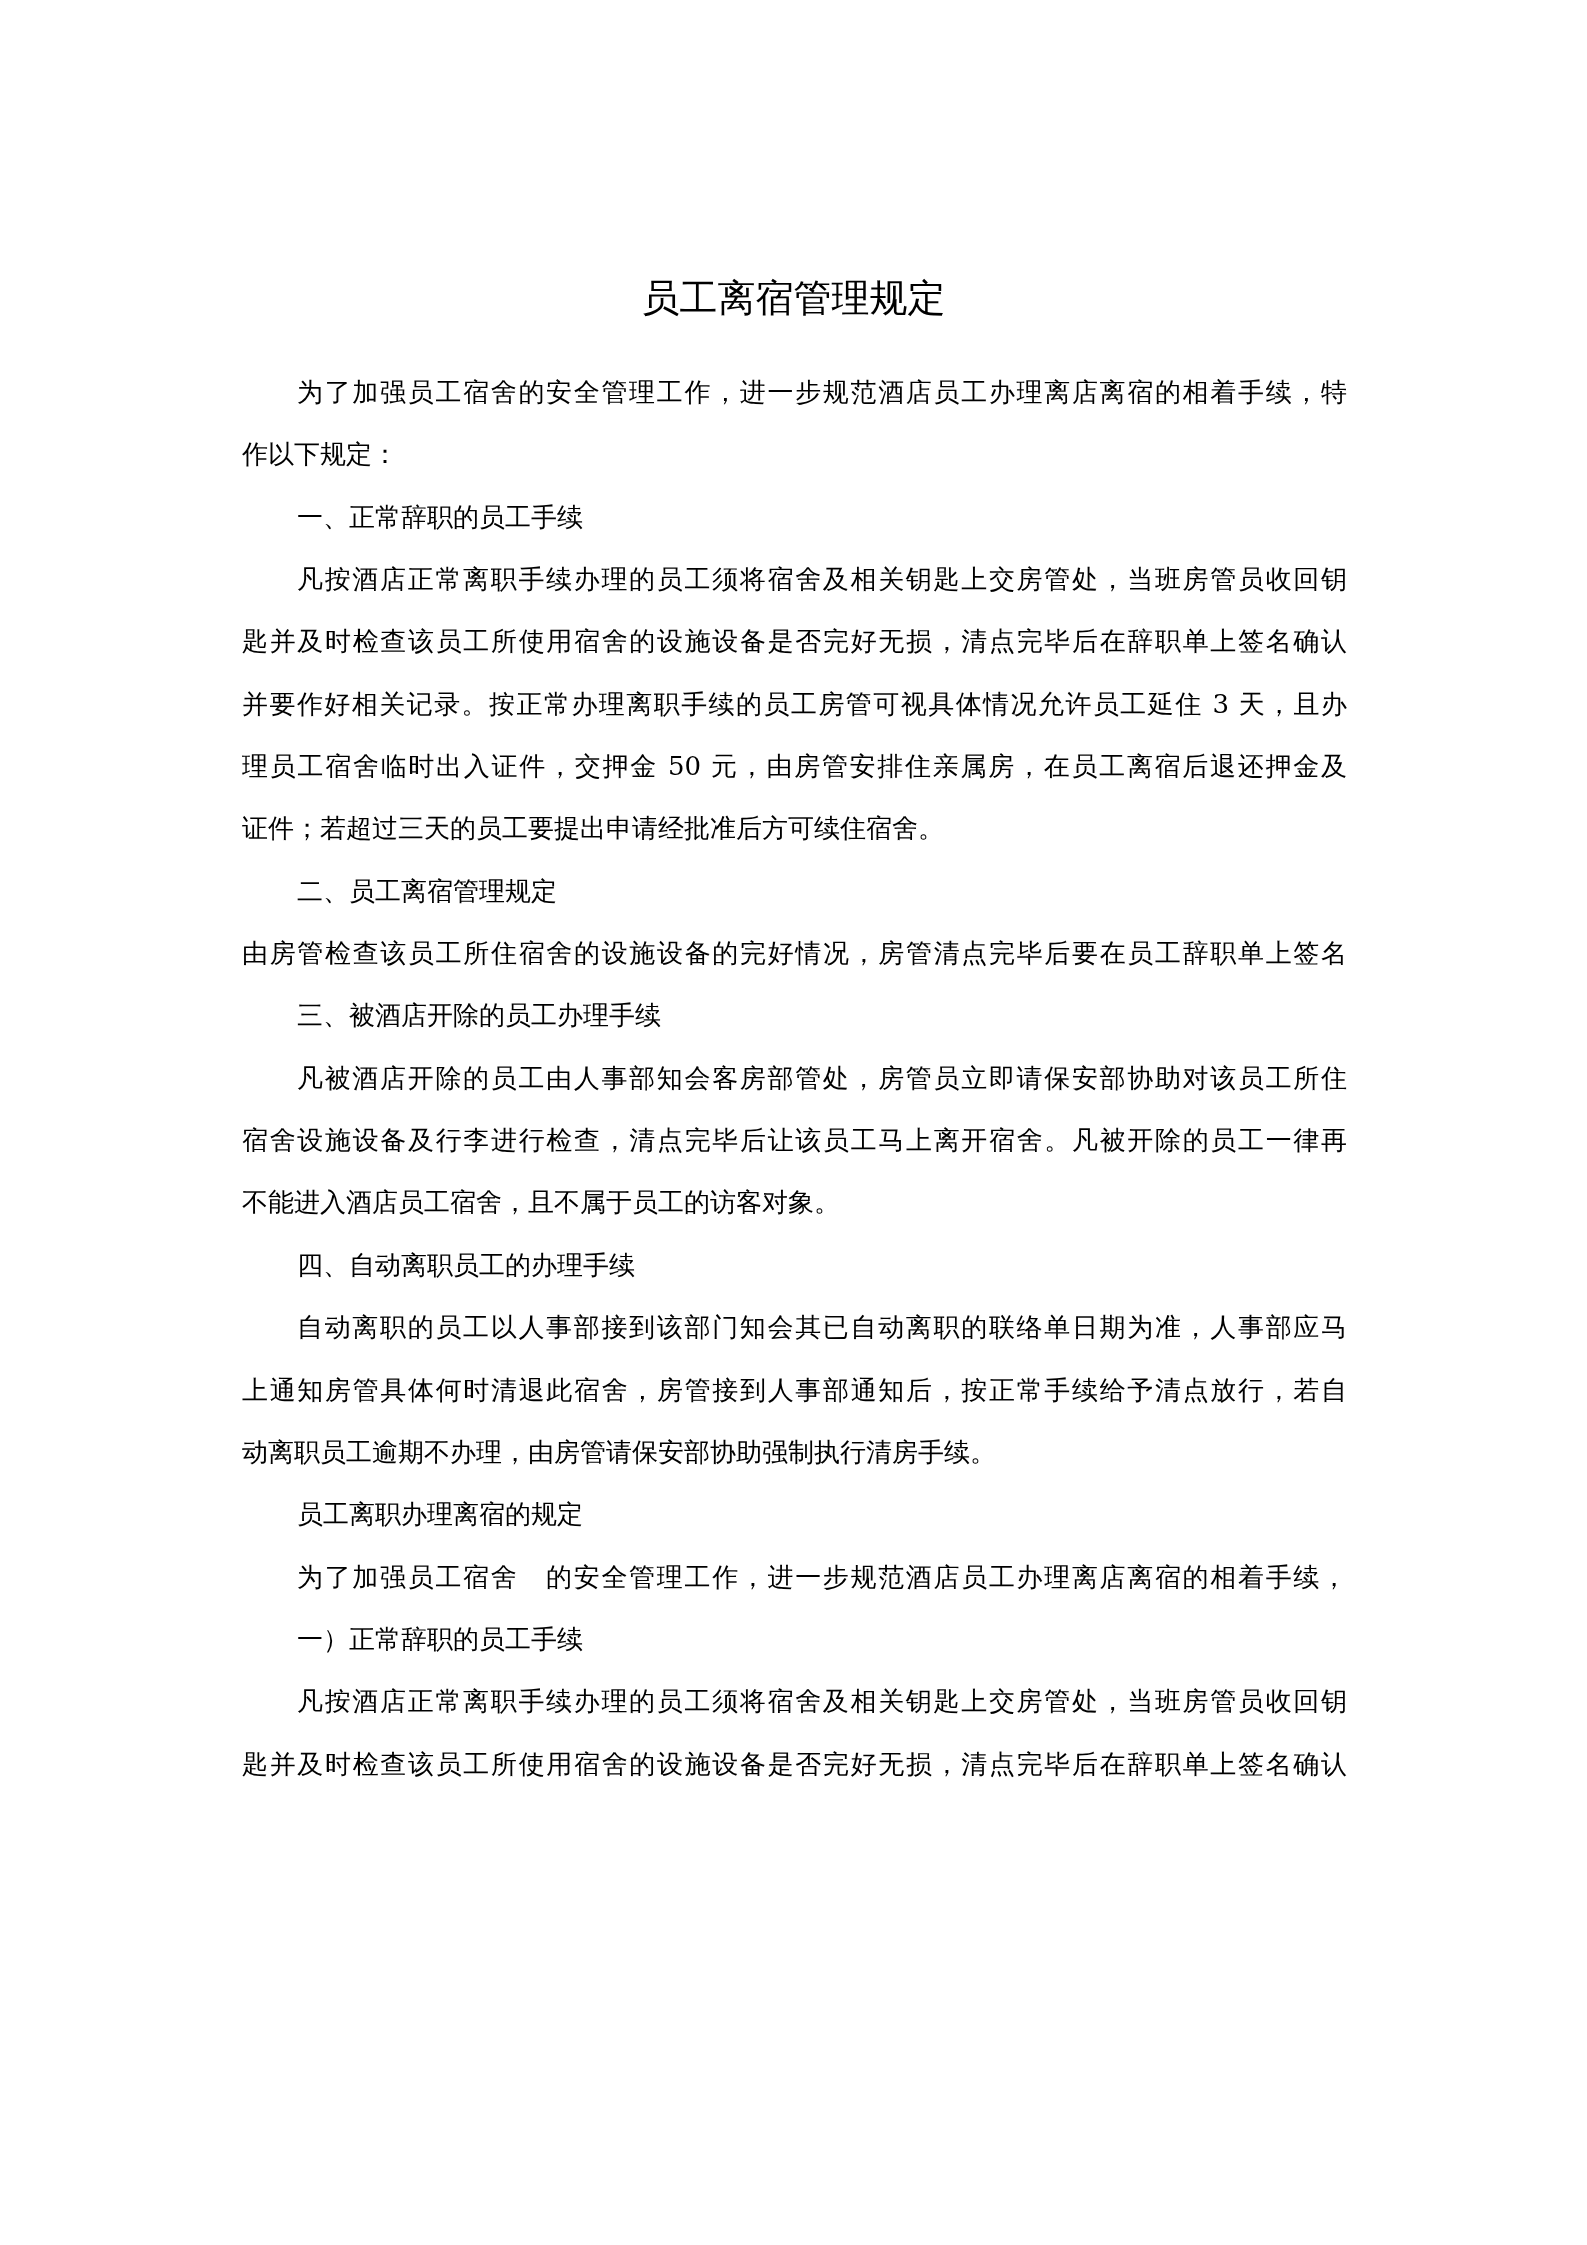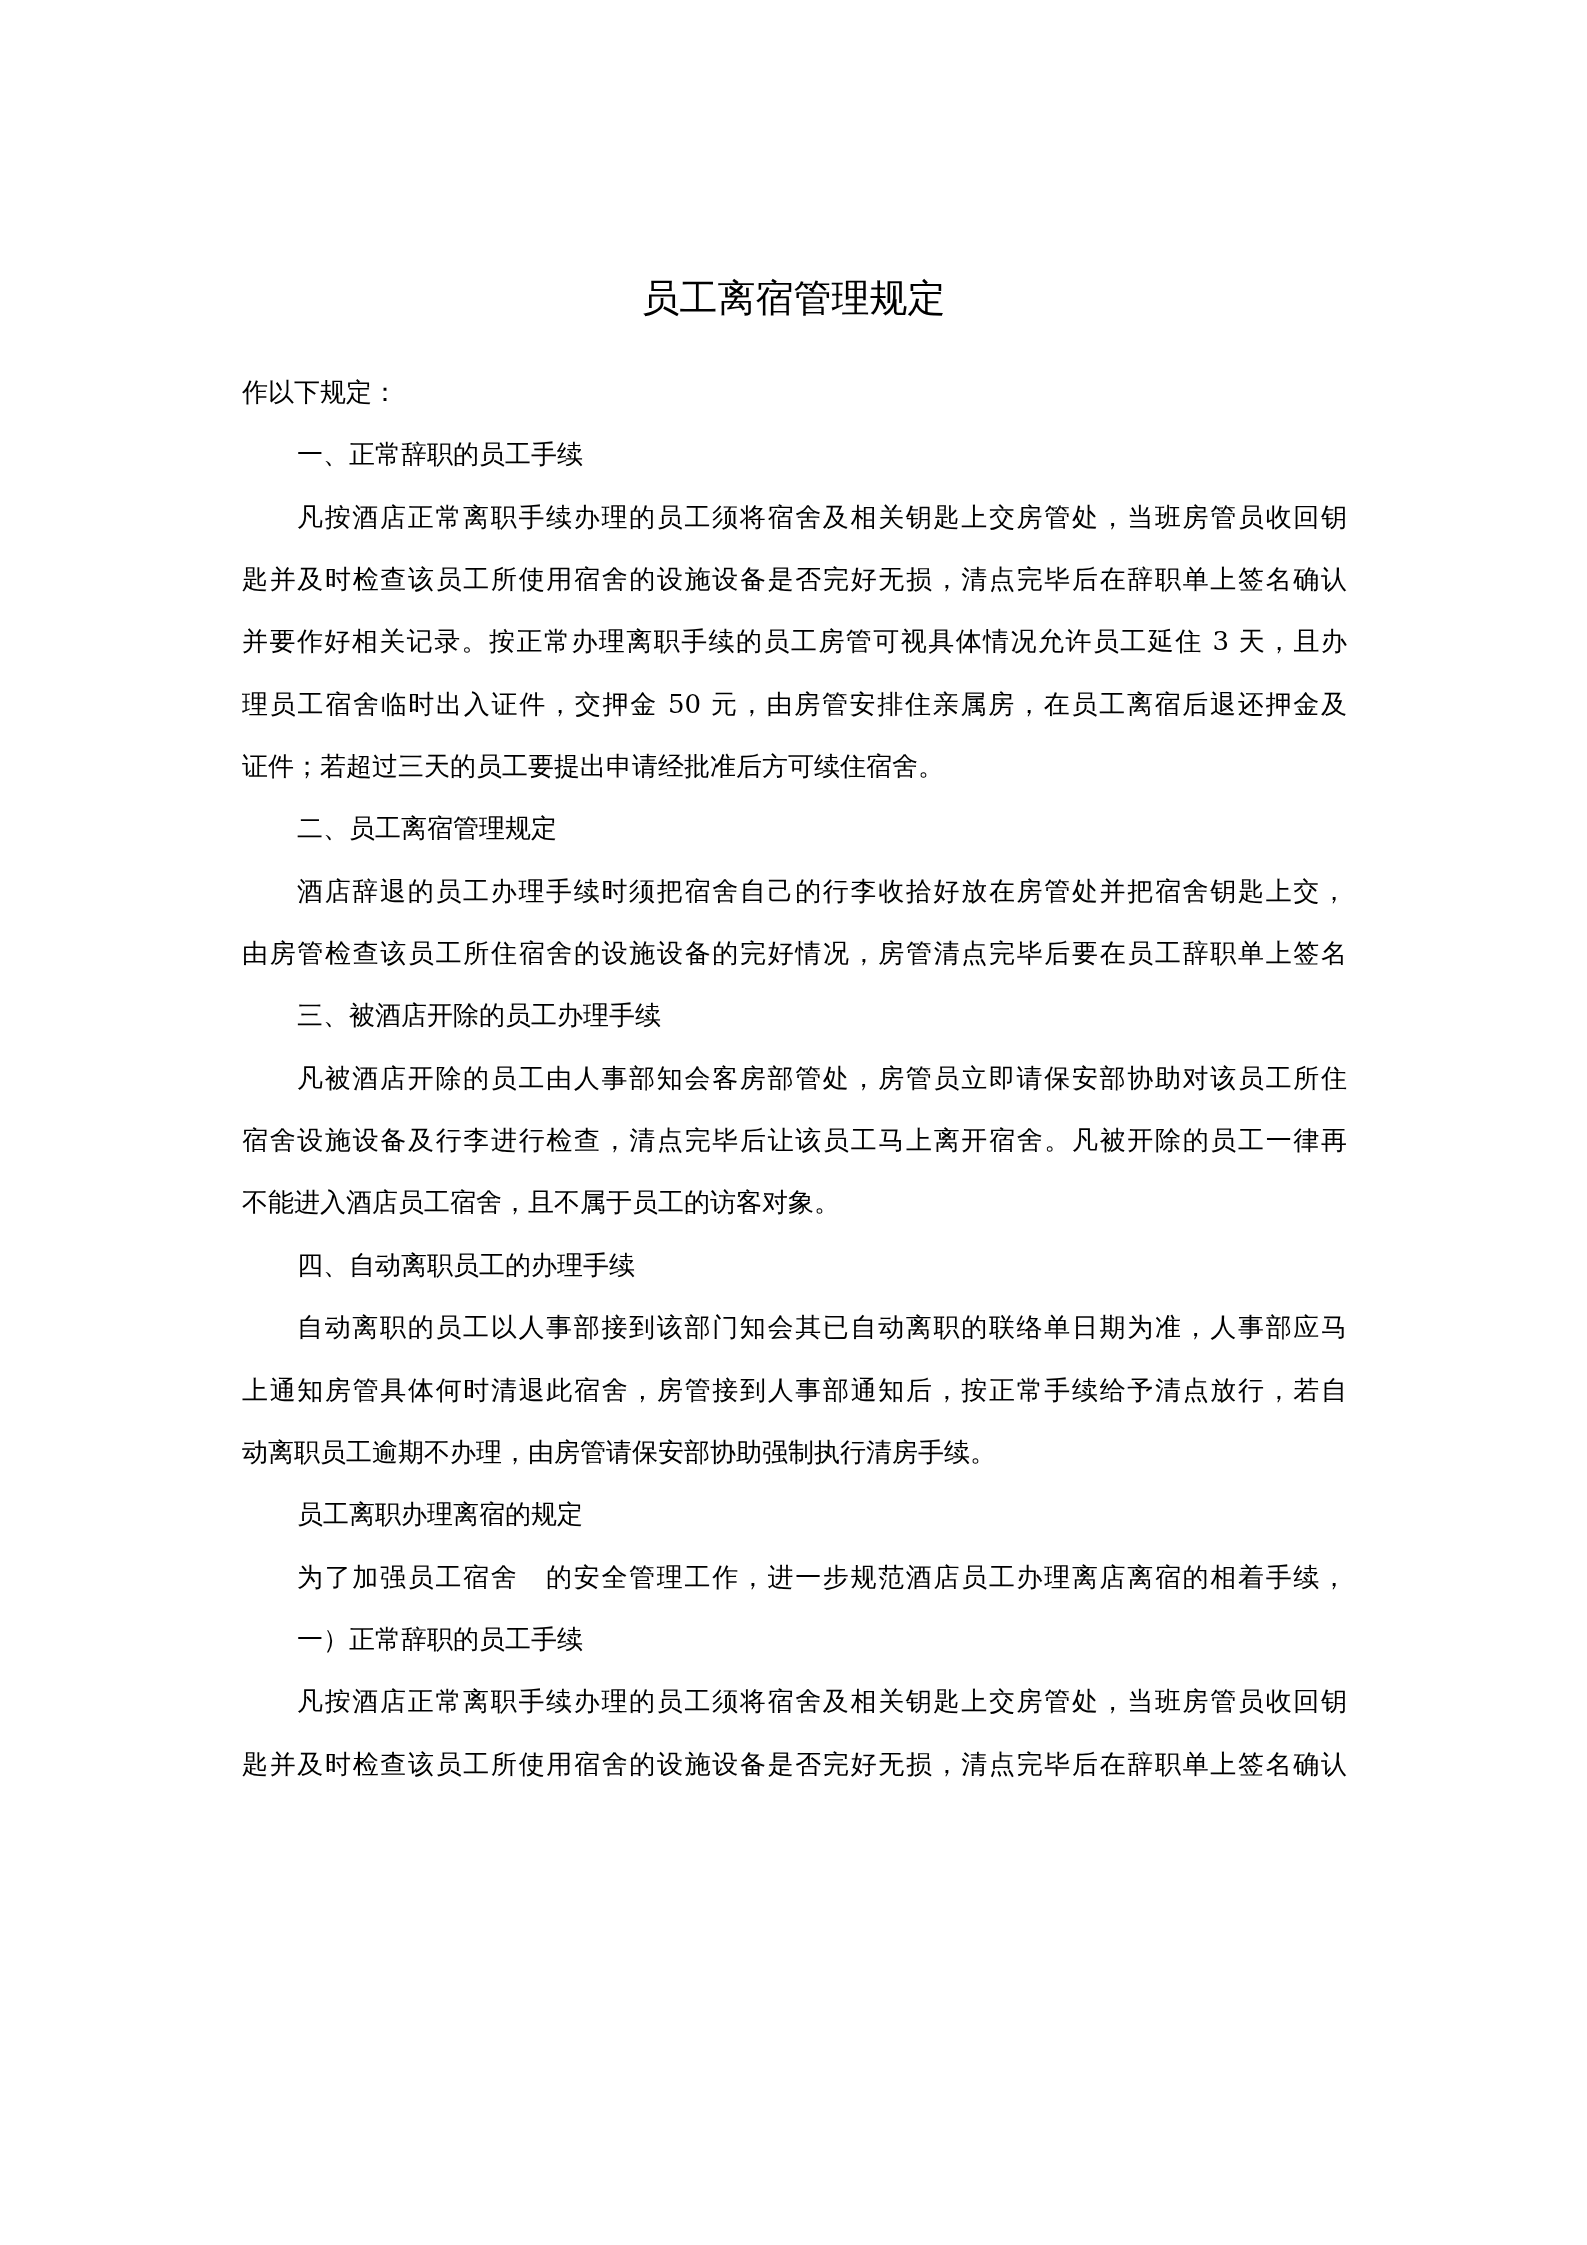--- a/index.html
+++ b/index.html
@@ -20,29 +20,29 @@
   .line.last { text-align-last: left; }
   .ind { padding-left: 55px; }
   .hind { padding-left: 55px; text-align-last: left; }
 </style>
 </head>
 <body>
 
 <div class="page">
   <div class="title">员工离宿管理规定</div>
   <div class="body" id="doc-body">
+      <div class="line ind">为了加强员工宿舍的安全管理工作，进一步规范酒店员工办理离店离宿的相着手续，特</div>
       <div class="line last">作以下规定：</div>
       <div class="line hind">一、正常辞职的员工手续</div>
       <div class="line ind">凡按酒店正常离职手续办理的员工须将宿舍及相关钥匙上交房管处，当班房管员收回钥</div>
       <div class="line">匙并及时检查该员工所使用宿舍的设施设备是否完好无损，清点完毕后在辞职单上签名确认</div>
       <div class="line">并要作好相关记录。按正常办理离职手续的员工房管可视具体情况允许员工延住 3 天，且办</div>
       <div class="line">理员工宿舍临时出入证件，交押金 50 元，由房管安排住亲属房，在员工离宿后退还押金及</div>
       <div class="line last">证件；若超过三天的员工要提出申请经批准后方可续住宿舍。</div>
       <div class="line hind">二、员工离宿管理规定</div>
-      <div class="line ind">酒店辞退的员工办理手续时须把宿舍自己的行李收拾好放在房管处并把宿舍钥匙上交，</div>
       <div class="line">由房管检查该员工所住宿舍的设施设备的完好情况，房管清点完毕后要在员工辞职单上签名</div>
       <div class="line hind">三、被酒店开除的员工办理手续</div>
       <div class="line ind">凡被酒店开除的员工由人事部知会客房部管处，房管员立即请保安部协助对该员工所住</div>
       <div class="line">宿舍设施设备及行李进行检查，清点完毕后让该员工马上离开宿舍。凡被开除的员工一律再</div>
       <div class="line last">不能进入酒店员工宿舍，且不属于员工的访客对象。</div>
       <div class="line hind">四、自动离职员工的办理手续</div>
       <div class="line ind">自动离职的员工以人事部接到该部门知会其已自动离职的联络单日期为准，人事部应马</div>
       <div class="line">上通知房管具体何时清退此宿舍，房管接到人事部通知后，按正常手续给予清点放行，若自</div>
       <div class="line last">动离职员工逾期不办理，由房管请保安部协助强制执行清房手续。</div>
       <div class="line hind">员工离职办理离宿的规定</div>

